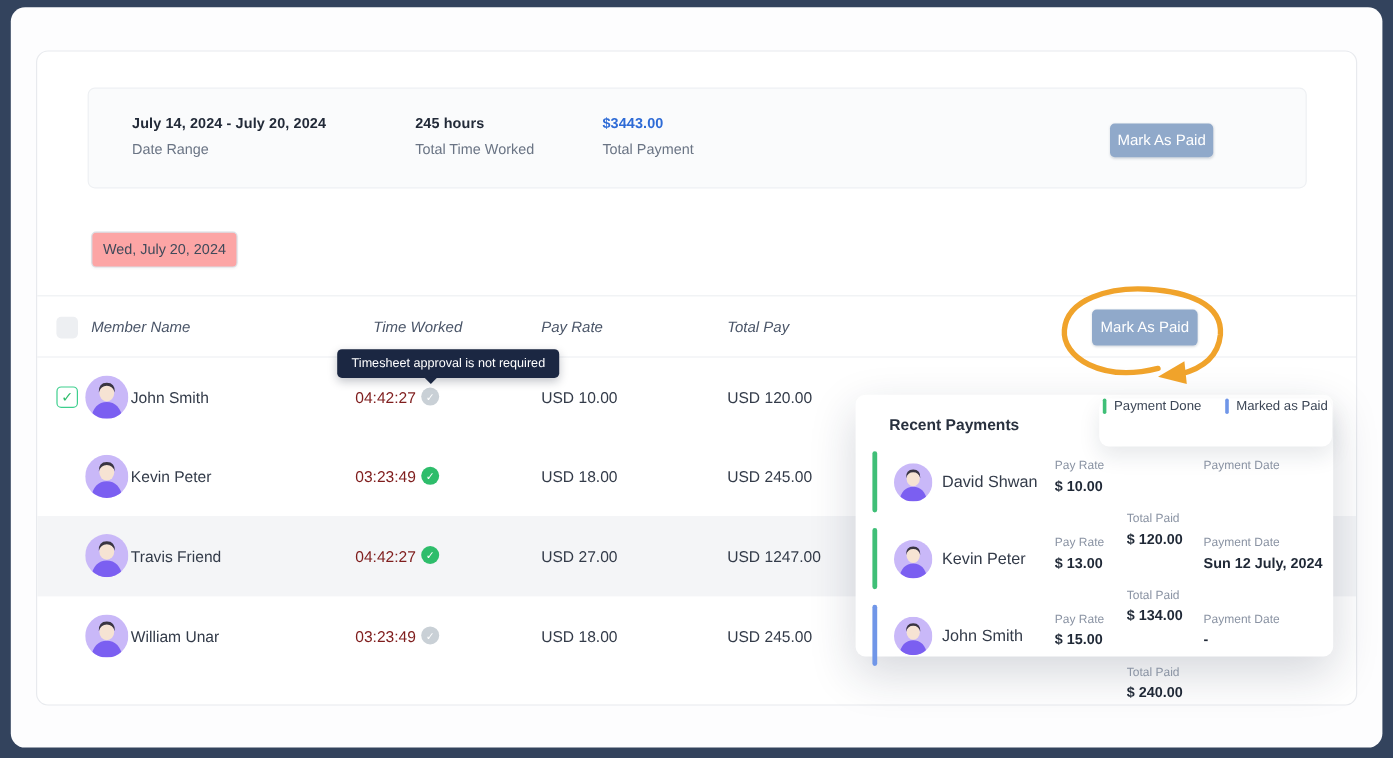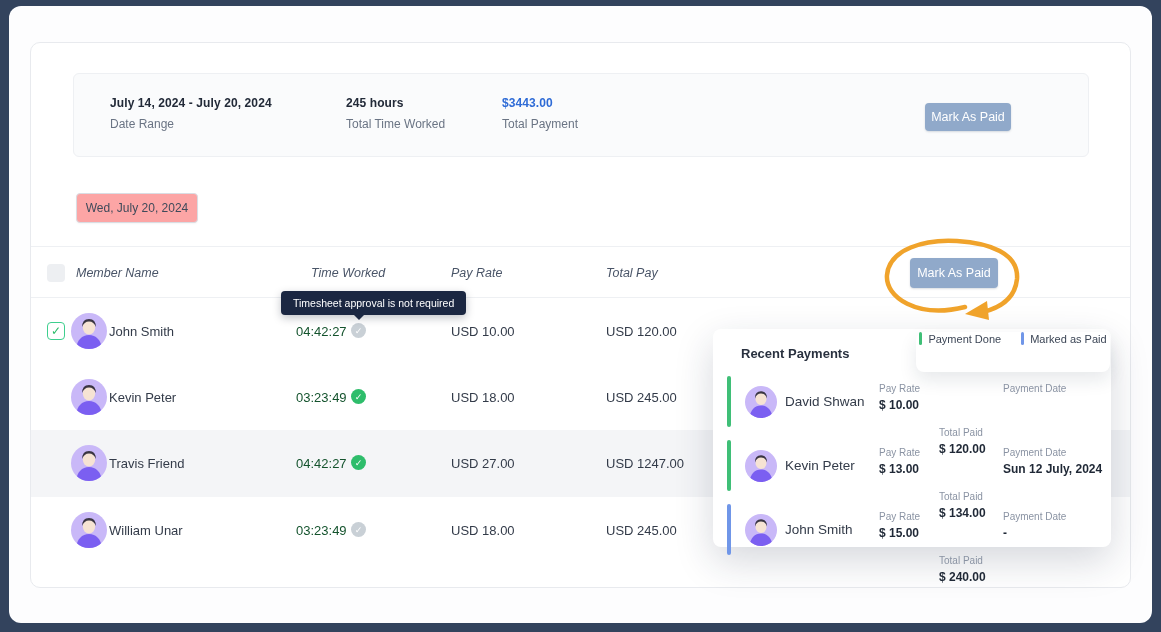--- a/index.html
+++ b/index.html
@@ -37,21 +37,21 @@
   .cb { position:absolute; width:18px; height:18px; border-radius:4px; }
   .cb-empty { left:16px; top:17px; background:#edeff2; }
   .thead .btn-paid { left:879px; top:11px; width:88px; height:30px; }
 
   .trow { position:absolute; left:0; right:0; height:67px; }
   .r0 { top:255px; } .r1 { top:321px; } .r2 { top:387px; background:#f4f5f7; } .r3 { top:454px; height:66px; }
   .cb-checked { left:16px; top:24px; background:#fff; border:1.5px solid #3ecf8e; color:#2ebd6b;
                 font-size:12px; display:flex; align-items:center; justify-content:center; cursor:pointer; }
   .avatar { position:absolute; left:40px; top:15px; width:36px; height:36px; }
   .trow .name { position:absolute; left:78px; top:26px; font-size:13px; color:#333b49; }
-  .trow .time { position:absolute; left:265px; top:26px; font-size:13px; color:#14532d; }
+  .trow .time { position:absolute; left:265px; top:26px; font-size:13px; color:#7f1d1d; }
   .stat-ico { position:absolute; left:320px; top:25px; width:15px; height:15px; border-radius:50%;
               color:#fff; font-size:9px; display:flex; align-items:center; justify-content:center; }
   .ico-approved { background:#2ebd6b; }
   .ico-pending  { background:#c9d0d6; }
   .trow .rate  { position:absolute; left:420px; top:26px; font-size:13px; color:#333b49; }
   .trow .total { position:absolute; left:575px; top:26px; font-size:13px; color:#333b49; }
 
   
   .tooltip { position:absolute; left:250px; top:248px; background:#1b2742; color:#fff; font-size:10.5px;
              padding:6px 12px; border-radius:4px; z-index:30; white-space:nowrap; box-shadow:0 3px 8px rgba(10,20,40,.25); }

